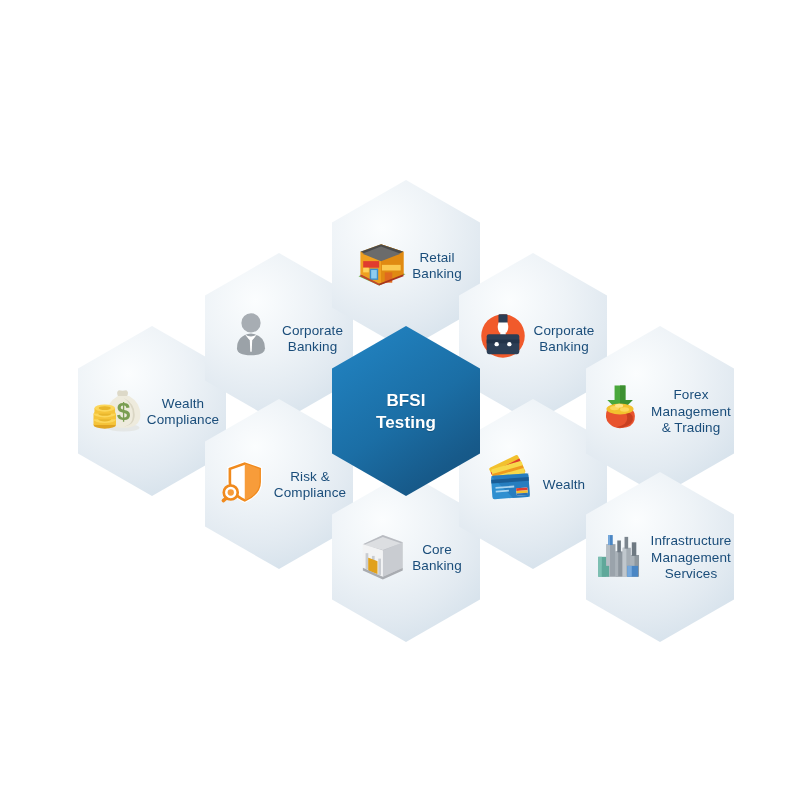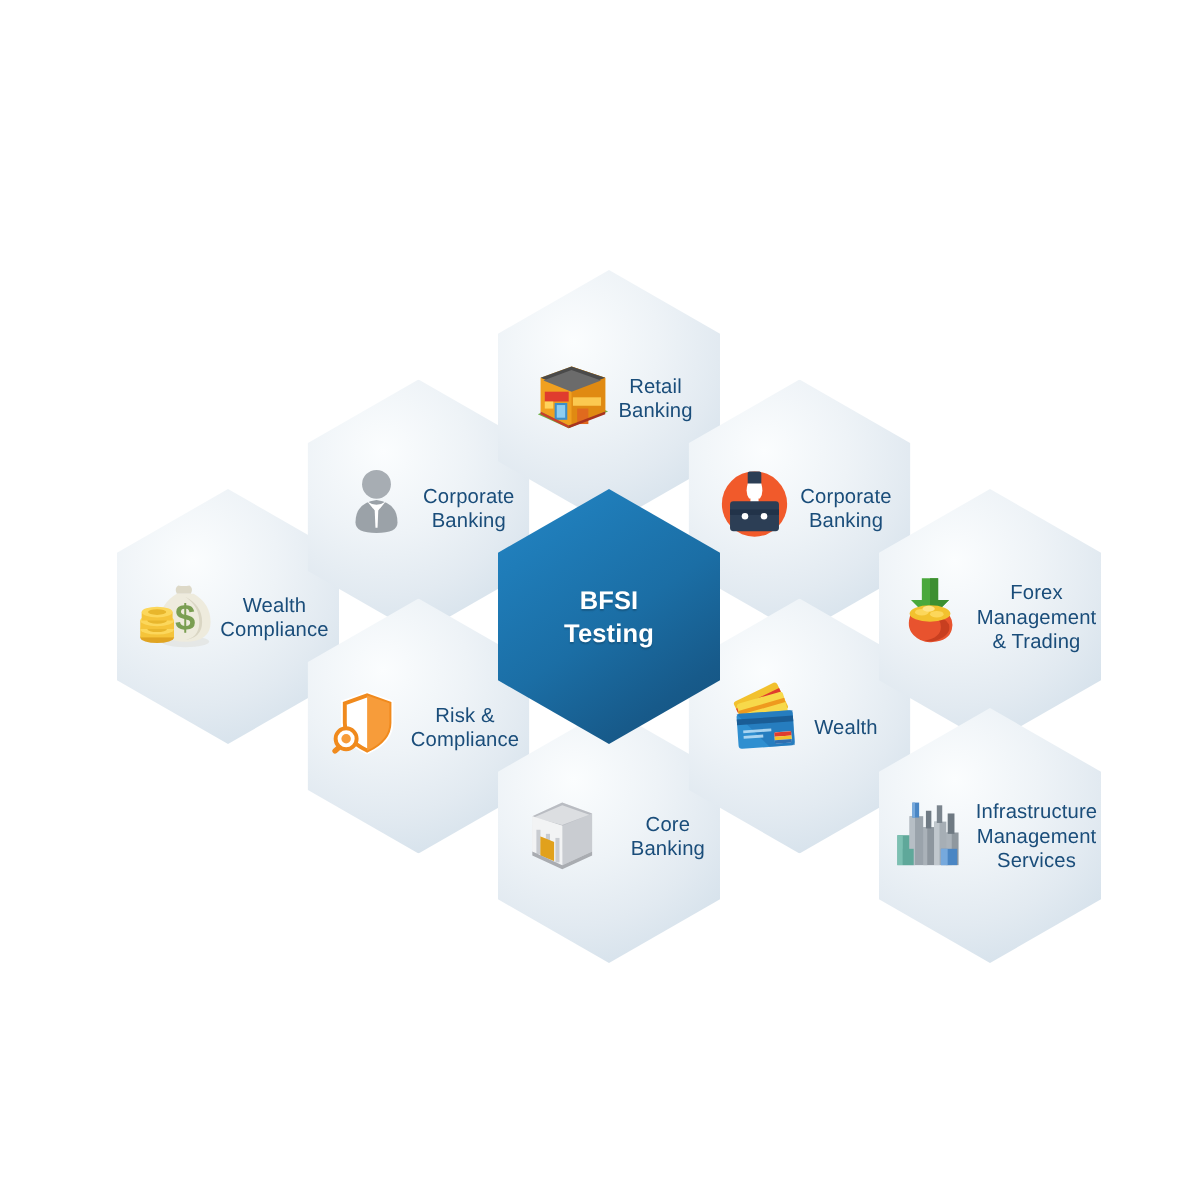--- a/index.html
+++ b/index.html
@@ -149,21 +149,21 @@
         <rect x="33" y="34" width="20" height="6" fill="#ffd35c" opacity="0.85"></rect>
         <rect x="36" y="42" width="8" height="11" fill="#e06a1e"></rect>
         <path d="M10 44 L30 54 L30 56 L10 46 z" fill="#c93f2a"></path>
         <path d="M30 54 L56 44 L56 46 L30 56 z" fill="#a8331f"></path>
       </svg>
     </div>
     <div class="hex-label">Retail
 Banking</div>
   </div>
 
-  <div class="hex light" style="left:332px; top:472px;justify-content:space-between;">
+  <div class="hex light" style="left:332px; top:472px;">
     <div class="hex-icon">
       <svg viewBox="0 0 64 64" width="58" height="58">
         <path d="M12 20 L34 10 L56 18 L56 46 L34 56 L12 46 z" fill="#e9eaec"></path>
         <path d="M34 18 L56 18 L56 46 L34 56 z" fill="#c9ccd1"></path>
         <path d="M12 20 L34 10 L56 18 L34 27 z" fill="#b9bcc2"></path>
         <path d="M13 21 L34 12 L54 19 L34 26.5 z" fill="#dcdee1"></path>
         <path d="M12 20 L12 46 L34 56 L34 27 z" fill="#f2f3f4"></path>
         <rect x="15" y="30" width="3" height="18" fill="#c9ccd1"></rect>
         <rect x="22" y="33" width="3" height="18" fill="#c9ccd1"></rect>
         <rect x="29" y="36" width="3" height="18" fill="#c9ccd1"></rect>

